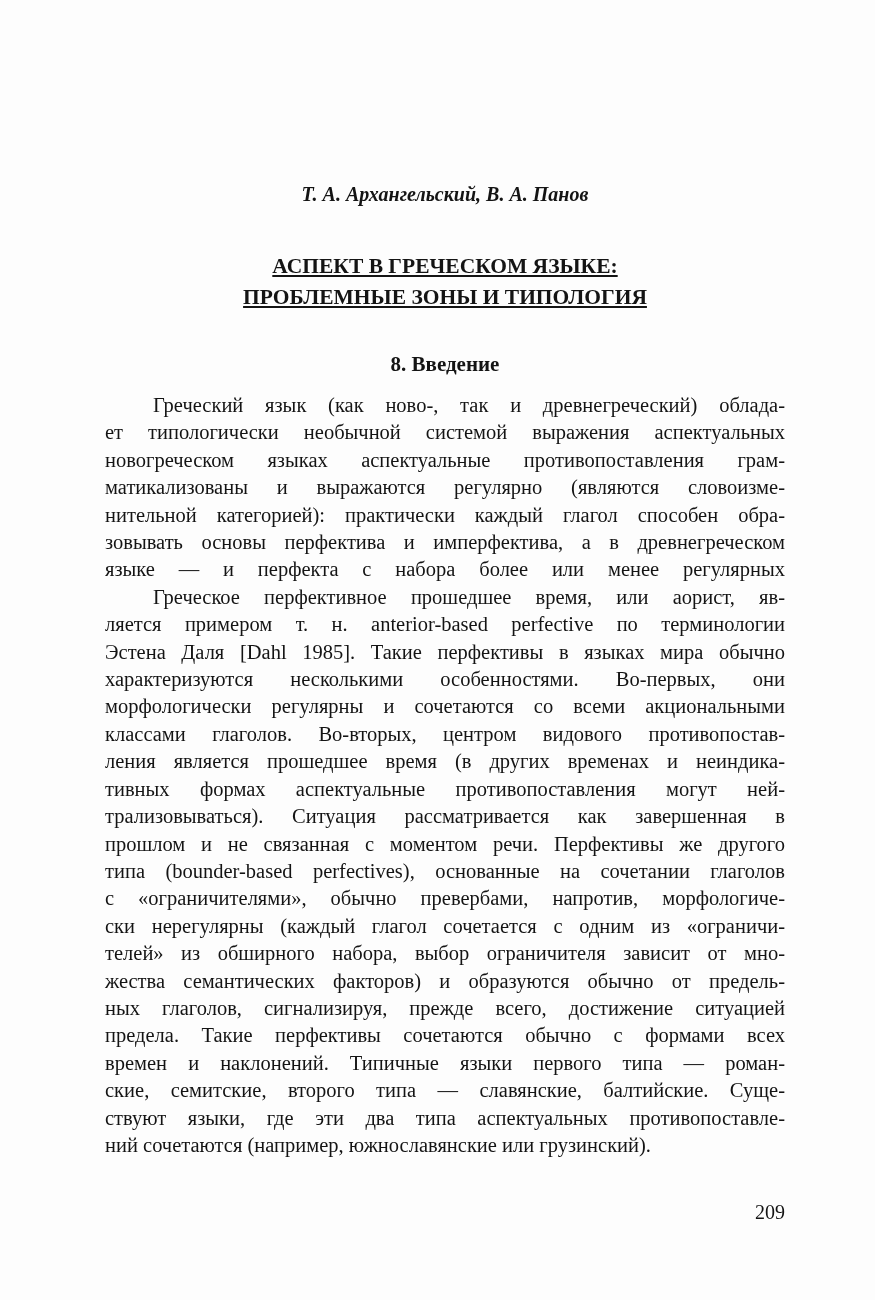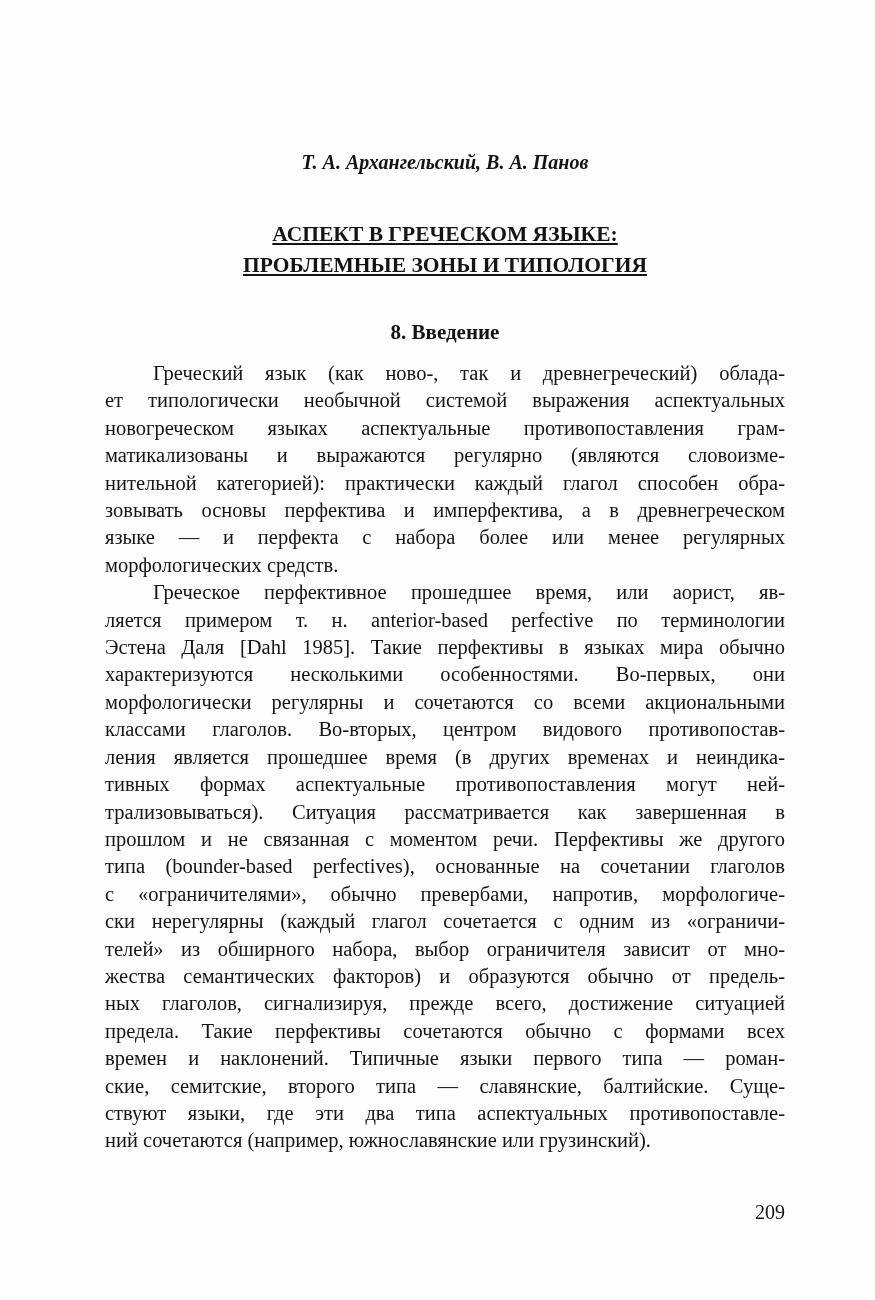--- a/index.html
+++ b/index.html
@@ -19,20 +19,21 @@
     width: 680px;
     height: 100%;
   }
   .authors {
     padding-top: 150px;
     text-align: center;
     font-weight: bold;
     font-style: italic;
     font-size: 20px;
     line-height: 24px;
+    margin-top: 32px;
   }
   .title {
     margin-top: 45px;
     text-align: center;
     font-weight: bold;
     font-size: 21.5px;
     line-height: 31px;
     text-decoration: underline;
   }
   .heading {
@@ -80,21 +81,20 @@
 
     <div class="bodytext" id="bodytext">
         <div class="para">
           <div class="line first">Греческий язык (как ново-, так и древнегреческий) облада-</div>
           <div class="line">ет типологически необычной системой выражения аспектуальных</div>
           <div class="line">новогреческом языках аспектуальные противопоставления грам-</div>
           <div class="line">матикализованы и выражаются регулярно (являются словоизме-</div>
           <div class="line">нительной категорией): практически каждый глагол способен обра-</div>
           <div class="line">зовывать основы перфектива и имперфектива, а в древнегреческом</div>
           <div class="line">языке — и перфекта с набора более или менее регулярных</div>
-          <div class="line last">морфологических средств.</div>
         </div>
         <div class="para">
           <div class="line first">Греческое перфективное прошедшее время, или аорист, яв-</div>
           <div class="line">ляется примером т. н. anterior-based perfective по терминологии</div>
           <div class="line">Эстена Даля [Dahl 1985]. Такие перфективы в языках мира обычно</div>
           <div class="line">характеризуются несколькими особенностями. Во-первых, они</div>
           <div class="line">морфологически регулярны и сочетаются со всеми акциональными</div>
           <div class="line">классами глаголов. Во-вторых, центром видового противопостав-</div>
           <div class="line">ления является прошедшее время (в других временах и неиндика-</div>
           <div class="line">тивных формах аспектуальные противопоставления могут ней-</div>

